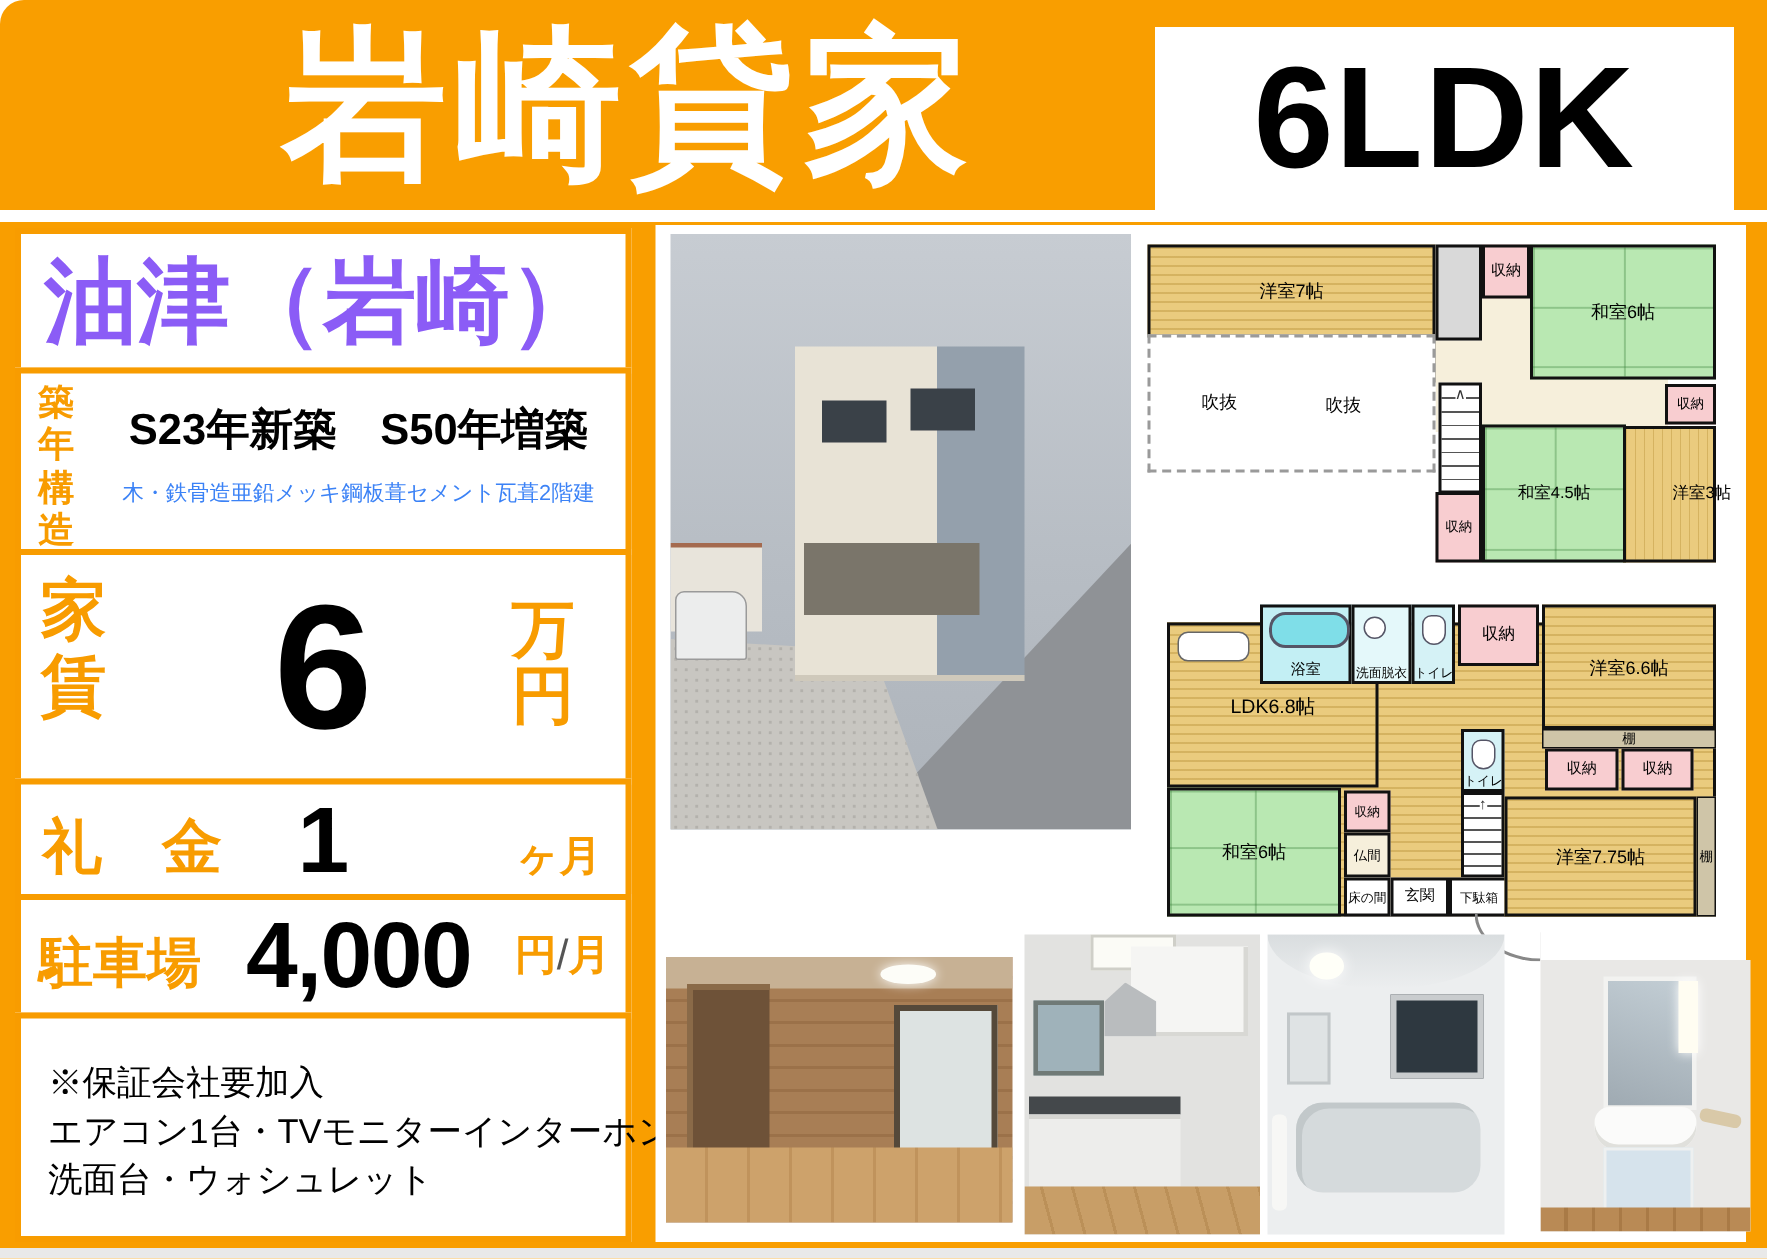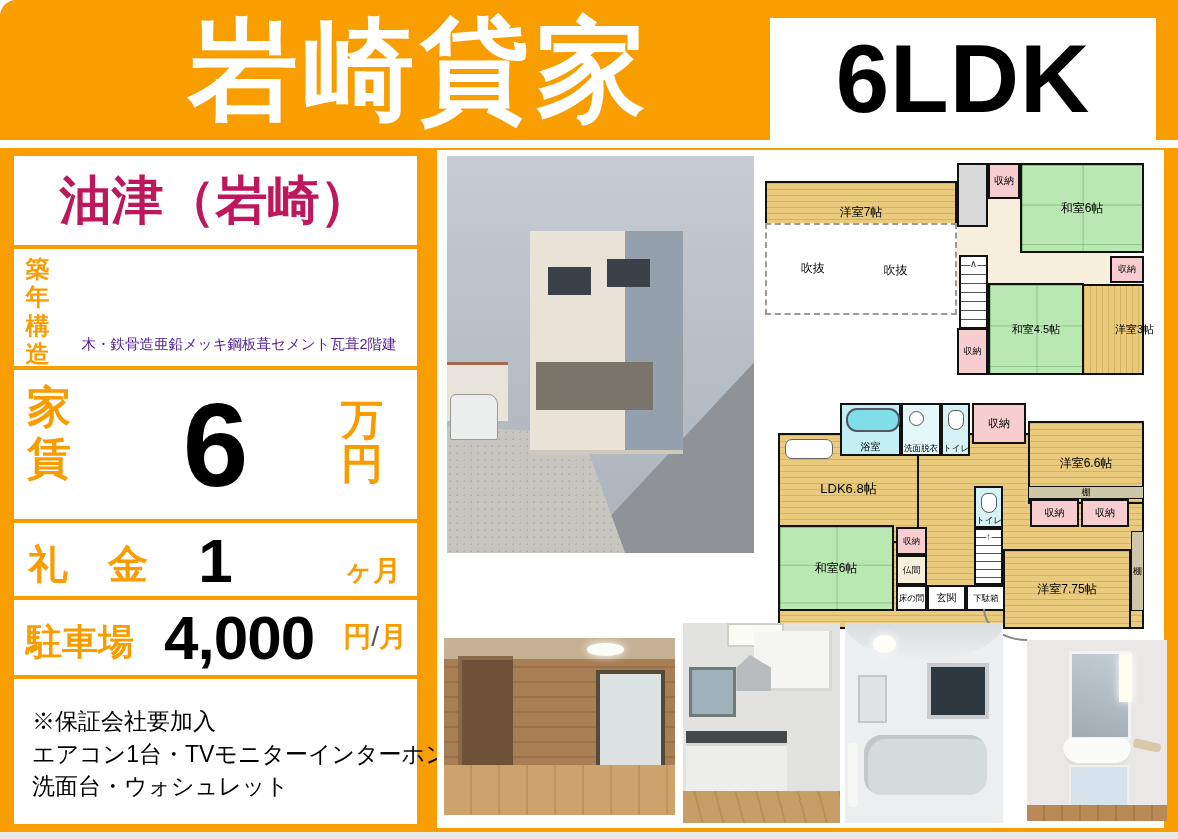--- a/index.html
+++ b/index.html
@@ -11,26 +11,26 @@
 
   
   .header-title{position:absolute;left:65px;top:4px;width:710px;height:134px;display:flex;align-items:center;justify-content:center;
     color:#ffffff;font-size:110px;font-weight:900;letter-spacing:6px;white-space:nowrap;}
   .badge{position:absolute;left:770px;top:8px;width:386px;height:122px;background:#ffffff;display:flex;align-items:center;justify-content:center;margin-top:10px;}
   .badge-text{color:#000;font-size:96px;font-weight:900;letter-spacing:1px;}
 
   
   .box{position:absolute;left:10px;width:411px;background:#ffffff;border:4px solid #F89C00;box-sizing:border-box;}
   .box-loc{top:152px;height:97px;display:flex;align-items:center;justify-content:center;}
-  .loc-text{font-size:52px;font-weight:900;color:#be185d;white-space:nowrap;}
+  .loc-text{font-size:62px;font-weight:900;color:#8b5cf6;white-space:nowrap;}
   .box-built{top:245px;height:125px;}
   .vlabel{position:absolute;color:#F89C00;font-weight:bold;overflow-wrap:anywhere;word-break:break-all;text-align:center;}
   .built-label{left:10px;top:6px;width:27px;font-size:24px;line-height:1.18;}
   .built-value{position:absolute;left:50px;top:18px;width:350px;text-align:center;font-size:29px;font-weight:bold;color:#000;white-space:nowrap;}
-  .built-note{position:absolute;left:46px;top:86px;width:358px;text-align:center;font-size:14.5px;color:#4c1d95;white-space:nowrap;}
+  .built-note{position:absolute;left:46px;top:70px;width:358px;text-align:center;font-size:14.5px;color:#3b82f6;white-space:nowrap;}
   .box-rent{top:366px;height:157px;}
   .rent-label{left:10px;top:12px;width:50px;font-size:44px;line-height:1.15;}
   .rent-value{position:absolute;left:0;top:0;width:100%;height:100%;display:flex;align-items:center;justify-content:center;font-size:118px;font-weight:900;color:#000;}
   .rent-unit{right:32px;top:28px;width:46px;font-size:42px;line-height:1.05;position:absolute;}
   .box-reikin{top:519px;height:81px;}
   .reikin-label{position:absolute;left:14px;top:14px;font-size:40px;font-weight:bold;color:#F89C00;white-space:nowrap;}
   .reikin-value{position:absolute;left:0;top:2px;width:100%;text-align:center;font-size:62px;font-weight:900;color:#000;}
   .reikin-unit{position:absolute;right:16px;bottom:6px;font-size:28px;font-weight:bold;color:#F89C00;}
   .box-parking{top:596px;height:83px;}
   .parking-label{position:absolute;left:12px;top:18px;font-size:36px;font-weight:bold;color:#F89C00;white-space:nowrap;}
@@ -85,21 +85,21 @@
   .van-floor{position:absolute;left:0;top:91%;width:100%;height:9%;background:repeating-linear-gradient(90deg,#B98A55 0 16px,#A97A46 16px 18px);}
 
   
   .plan{position:absolute;overflow:visible;}
   .plan2f{left:328px;top:13px;width:379px;height:212px;}
   .plan1f{left:341px;top:253px;width:366px;height:208px;}
   .room{position:absolute;box-sizing:border-box;border:2px solid #111;display:flex;align-items:center;justify-content:center;}
   .noborder{border:none;}
   .rlabel{font-size:12px;color:#000;white-space:nowrap;line-height:1;}
   .s11{font-size:11px;} .s10{font-size:10px;} .s9{font-size:9px;} .s8{font-size:8.5px;}
-  .tan{background-color:#EACB7E;background-image:repeating-linear-gradient(180deg,rgba(164,122,28,0.30) 0 1px,transparent 1px 6px);margin-top:18px;}
+  .tan{background-color:#EACB7E;background-image:repeating-linear-gradient(180deg,rgba(164,122,28,0.30) 0 1px,transparent 1px 6px);}
   .tanv{background-color:#EACB7E;background-image:repeating-linear-gradient(90deg,rgba(164,122,28,0.30) 0 1px,transparent 1px 6px);padding-left:43px;}
   .green{background-color:#B9E8B2;background-image:linear-gradient(90deg,rgba(60,130,60,.35) 1px,transparent 1px),linear-gradient(rgba(60,130,60,.35) 1px,transparent 1px);background-size:50.5% 46%;}
   .pink{background:#F8CDD0;}
   .cyan1{background:#C3EFF4;} .cyan2{background:#E4F8FA;} .cyan3{background:#D5F2F6;}
   .cream{background:#F6EFDB;}
   .grayrm{background:#D9D9D9;}
   .shelf{background:#CFC5A8;border-width:1.5px;}
   .voidarea{background:#fff;border:2px dashed #9a9a9a;}
   .stairs{background:#fff;background-image:repeating-linear-gradient(180deg,transparent 0 8px,#555 8px 9px);}
   .stairs1{background:#fff;background-image:repeating-linear-gradient(180deg,transparent 0 7px,#555 7px 8px);}
@@ -124,20 +124,21 @@
   <div class="badge">
     <span class="badge-text">6LDK</span>
   </div>
 
   <div class="box box-loc">
     <span class="loc-text">油津（岩崎）</span>
   </div>
 
   <div class="box box-built">
     <span class="vlabel built-label">築年構造</span>
+    <div class="built-value">S23年新築　S50年増築</div>
     <div class="built-note">木・鉄骨造亜鉛メッキ鋼板葺セメント瓦葺2階建</div>
   </div>
 
   <div class="box box-rent">
     <span class="vlabel rent-label">家賃</span>
     <div class="rent-value">6</div>
     <span class="vlabel rent-unit">万円</span>
   </div>
 
   <div class="box box-reikin">

